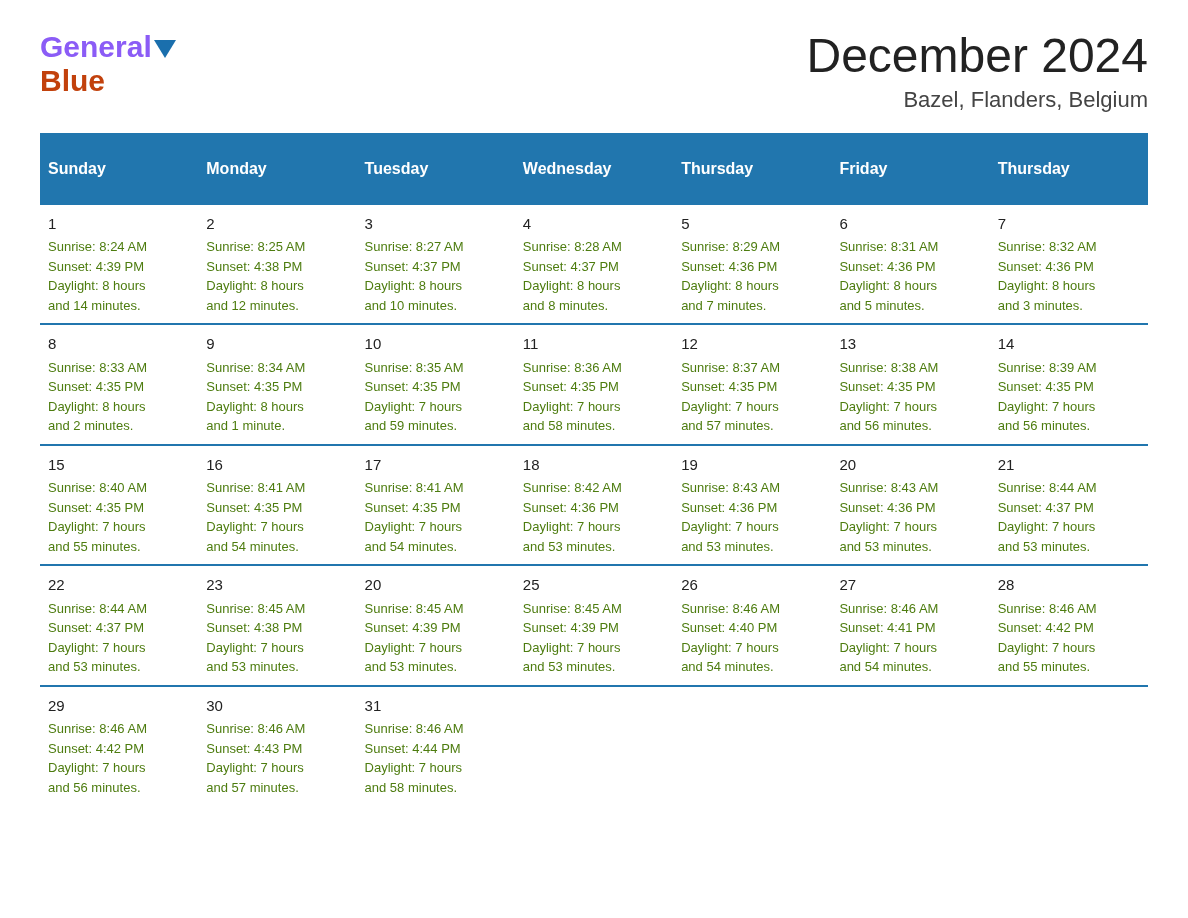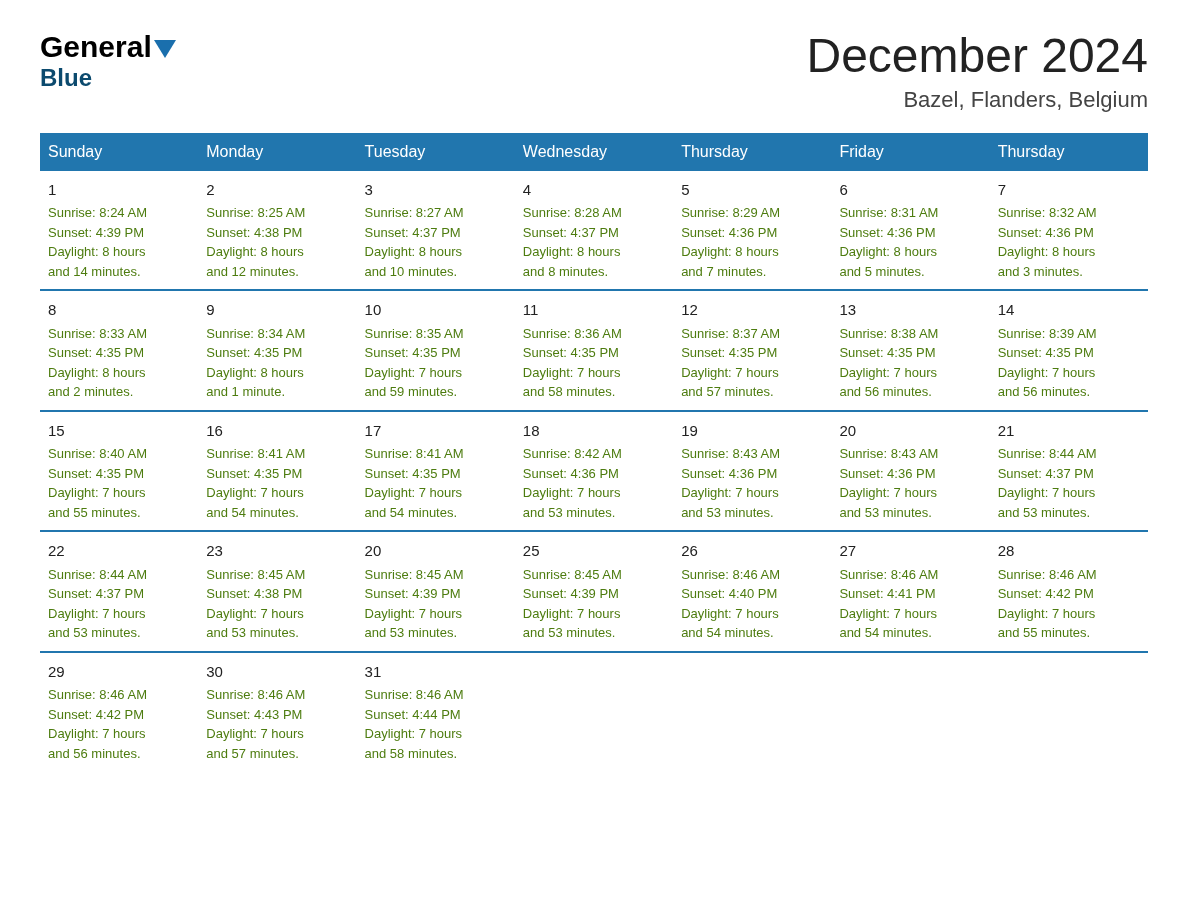--- a/index.html
+++ b/index.html
@@ -41,22 +41,22 @@
     }
     table {
       width: 100%;
       border-collapse: collapse;
       table-layout: fixed;
     }
     thead tr th {
       background: #2176ae;
       color: #fff;
       font-size: 16px;
-      font-weight: normal;
-      padding: 10px 8px;
+      font-weight: bold;
+      padding: 27px 8px;
       text-align: left;
       border: none;
       margin-left: 13px;
     }
     tbody tr td {
       vertical-align: top;
       padding: 8px 8px;
       border-bottom: 2px solid #2176ae;
       font-size: 13px;
       color: #222;
@@ -75,27 +75,27 @@
     .last-row td {
       border-bottom: none;
     }
   </style>
 </head>
 <body>
 
 <div class="header">
   <div class="logo">
     <div class="logo-row1">
-      <span style="font-size:30px;font-weight:bold;color:#000000;">General</span>
+      <span style="font-size:30px;font-weight:bold;color:#8b5cf6;">General</span>
       <svg width="22" height="18" viewBox="0 0 22 18" style="margin-left:2px;margin-top:4px;">
         <polygon points="0,0 22,0 11,18" fill="#1a6fad"></polygon>
       </svg>
     </div>
     <div>
-      <span style="font-size:24px;font-weight:bold;color:#0c4a6e;">Blue</span>
+      <span style="font-size:30px;font-weight:bold;color:#c2410c;">Blue</span>
     </div>
   </div>
   <div class="title-block">
     <div class="month-title">December 2024</div>
     <div class="location">Bazel, Flanders, Belgium</div>
   </div>
 </div>
 
 <table>
   <thead>

